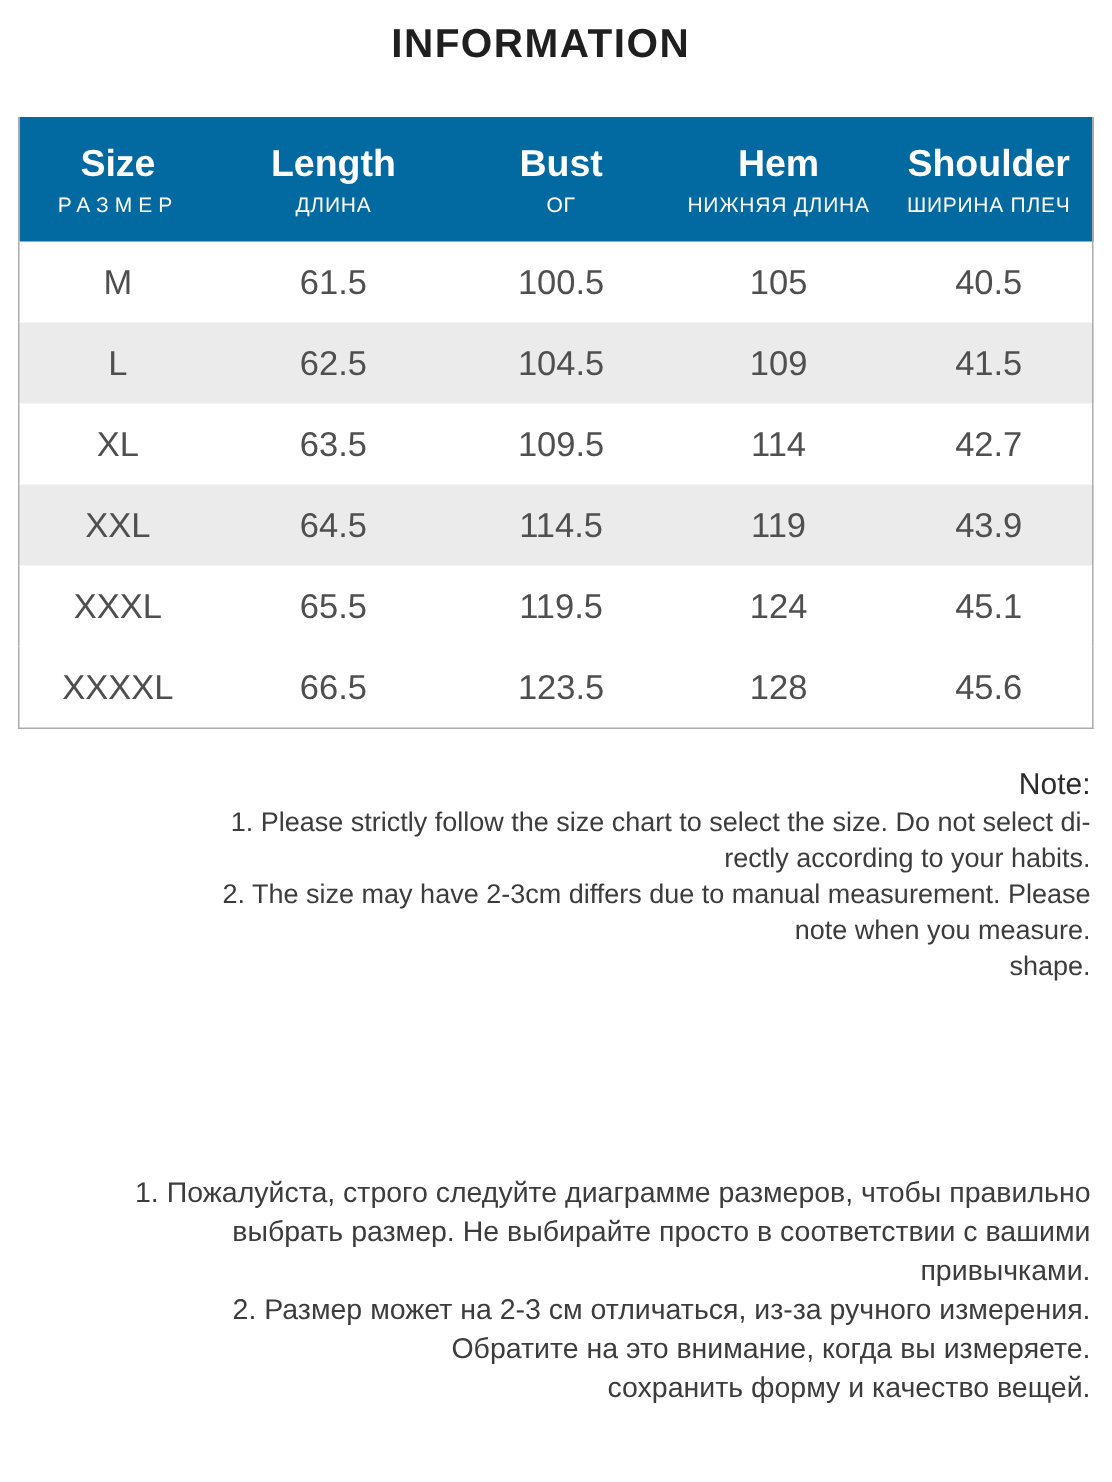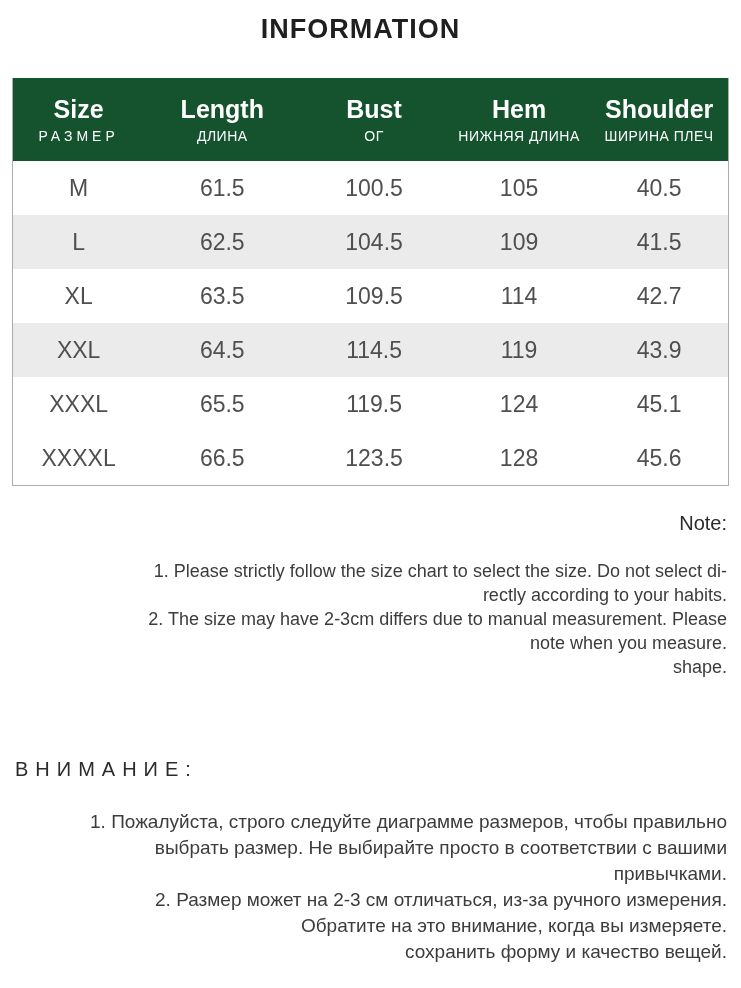--- a/index.html
+++ b/index.html
@@ -30,21 +30,21 @@
     position: absolute;
     left: 12px;
     top: 78px;
     width: 717px;
     border-collapse: collapse;
     table-layout: fixed;
     border: 1px solid #ababab;
     border-top: none;
   }
   .size-table thead th {
-    background: #14532d;
+    background: #0369a1;
     color: #ffffff;
     height: 83px;
     padding: 0;
     vertical-align: middle;
     font-weight: 400;
   }
   .col-en {
     font-size: 25px;
     font-weight: 700;
     line-height: 1.15;
@@ -76,21 +76,20 @@
     width: 712px;
     color: #3c3c3c;
     text-align: right;
   }
   .note-heading {
     font-size: 20px;
     line-height: 26px;
     color: #2b2b2b;
   }
   .note-lines {
-    margin-top: 23px;
   }
   .note-line {
     font-size: 18px;
     line-height: 24px;
     color: #3c3c3c;
   }
   .attention-section {
     position: absolute;
     left: 15px;
     top: 756px;
@@ -203,21 +202,20 @@
     <div class="note-lines">
       <div class="note-line">1. Please strictly follow the size chart  to select the size. Do not select di-</div>
       <div class="note-line">rectly according to your habits.</div>
       <div class="note-line">2. The size may have 2-3cm differs due to manual measurement. Please</div>
       <div class="note-line">note when you measure.</div>
       <div class="note-line">shape.</div>
     </div>
   </div>
 
   <div class="attention-section">
-    <div class="attention-heading">ВНИМАНИЕ:</div>
     <div class="attention-lines">
       <div class="attention-line">1. Пожалуйста, строго следуйте диаграмме размеров, чтобы правильно</div>
       <div class="attention-line">выбрать размер. Не выбирайте просто в соответствии с вашими</div>
       <div class="attention-line">привычками.</div>
       <div class="attention-line">2. Размер может на 2-3 см отличаться, из-за ручного измерения.</div>
       <div class="attention-line">Обратите на это внимание, когда вы измеряете.</div>
       <div class="attention-line">сохранить форму и качество вещей.</div>
     </div>
   </div>
 

